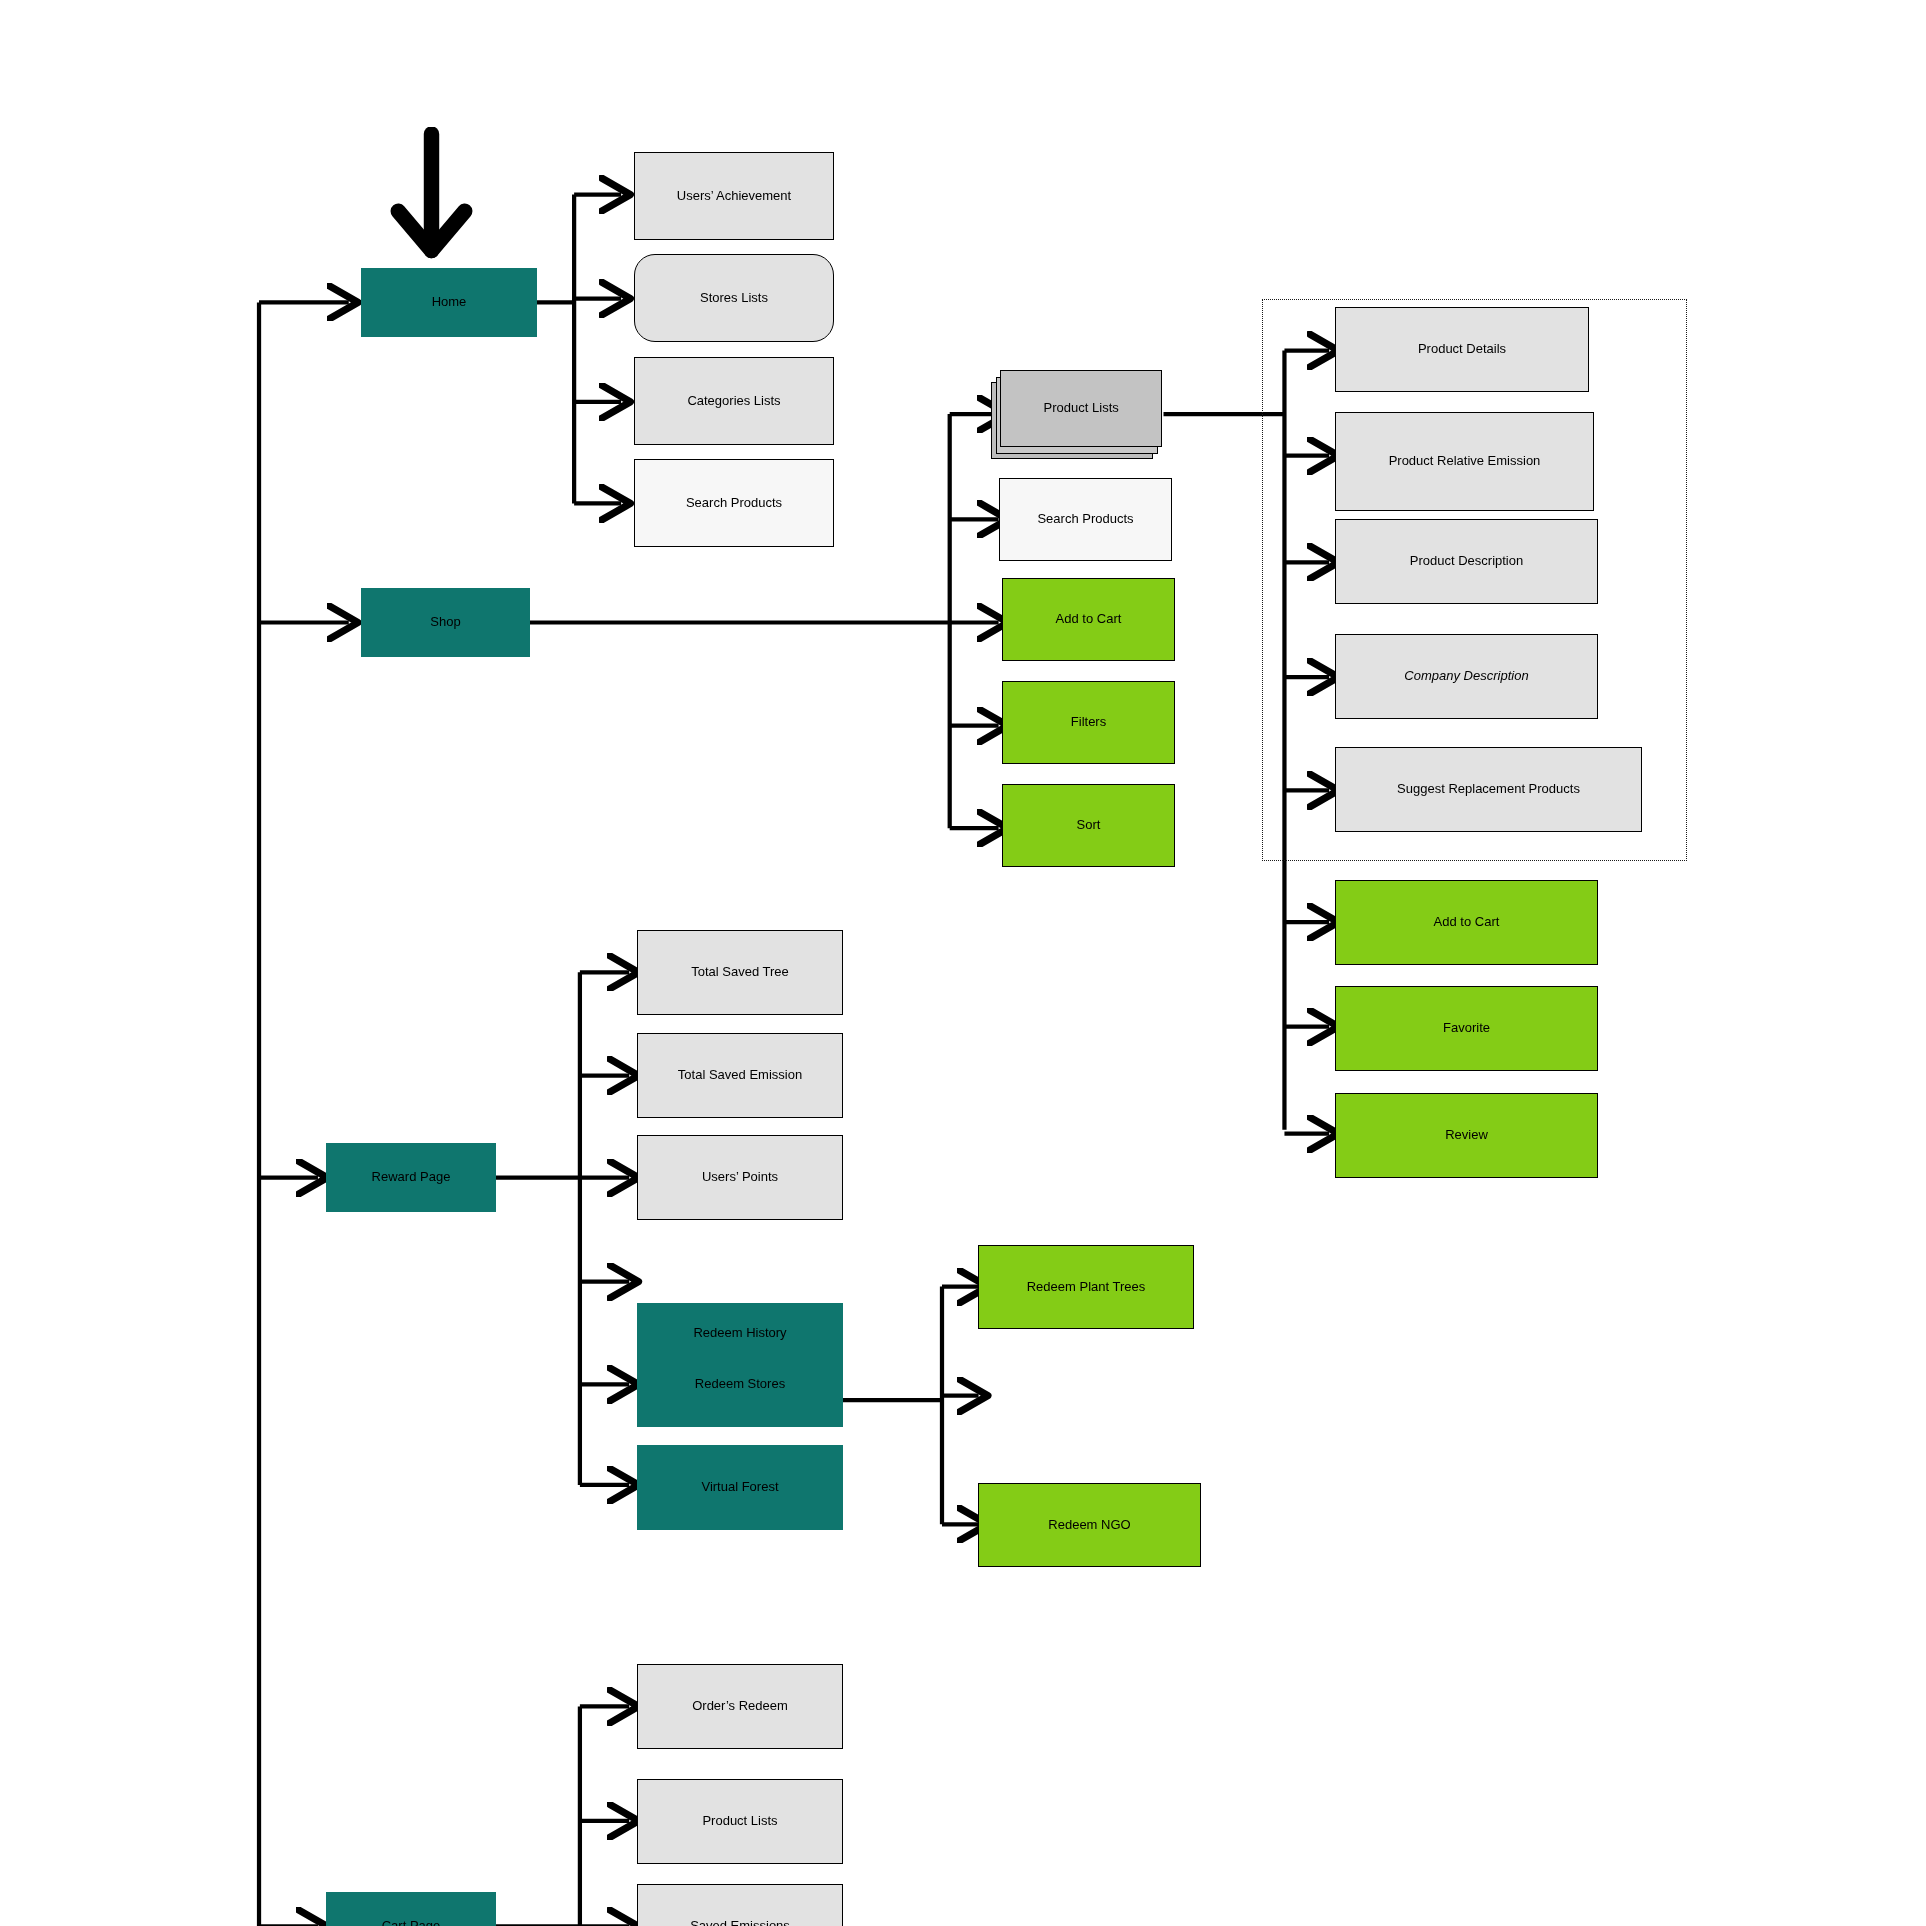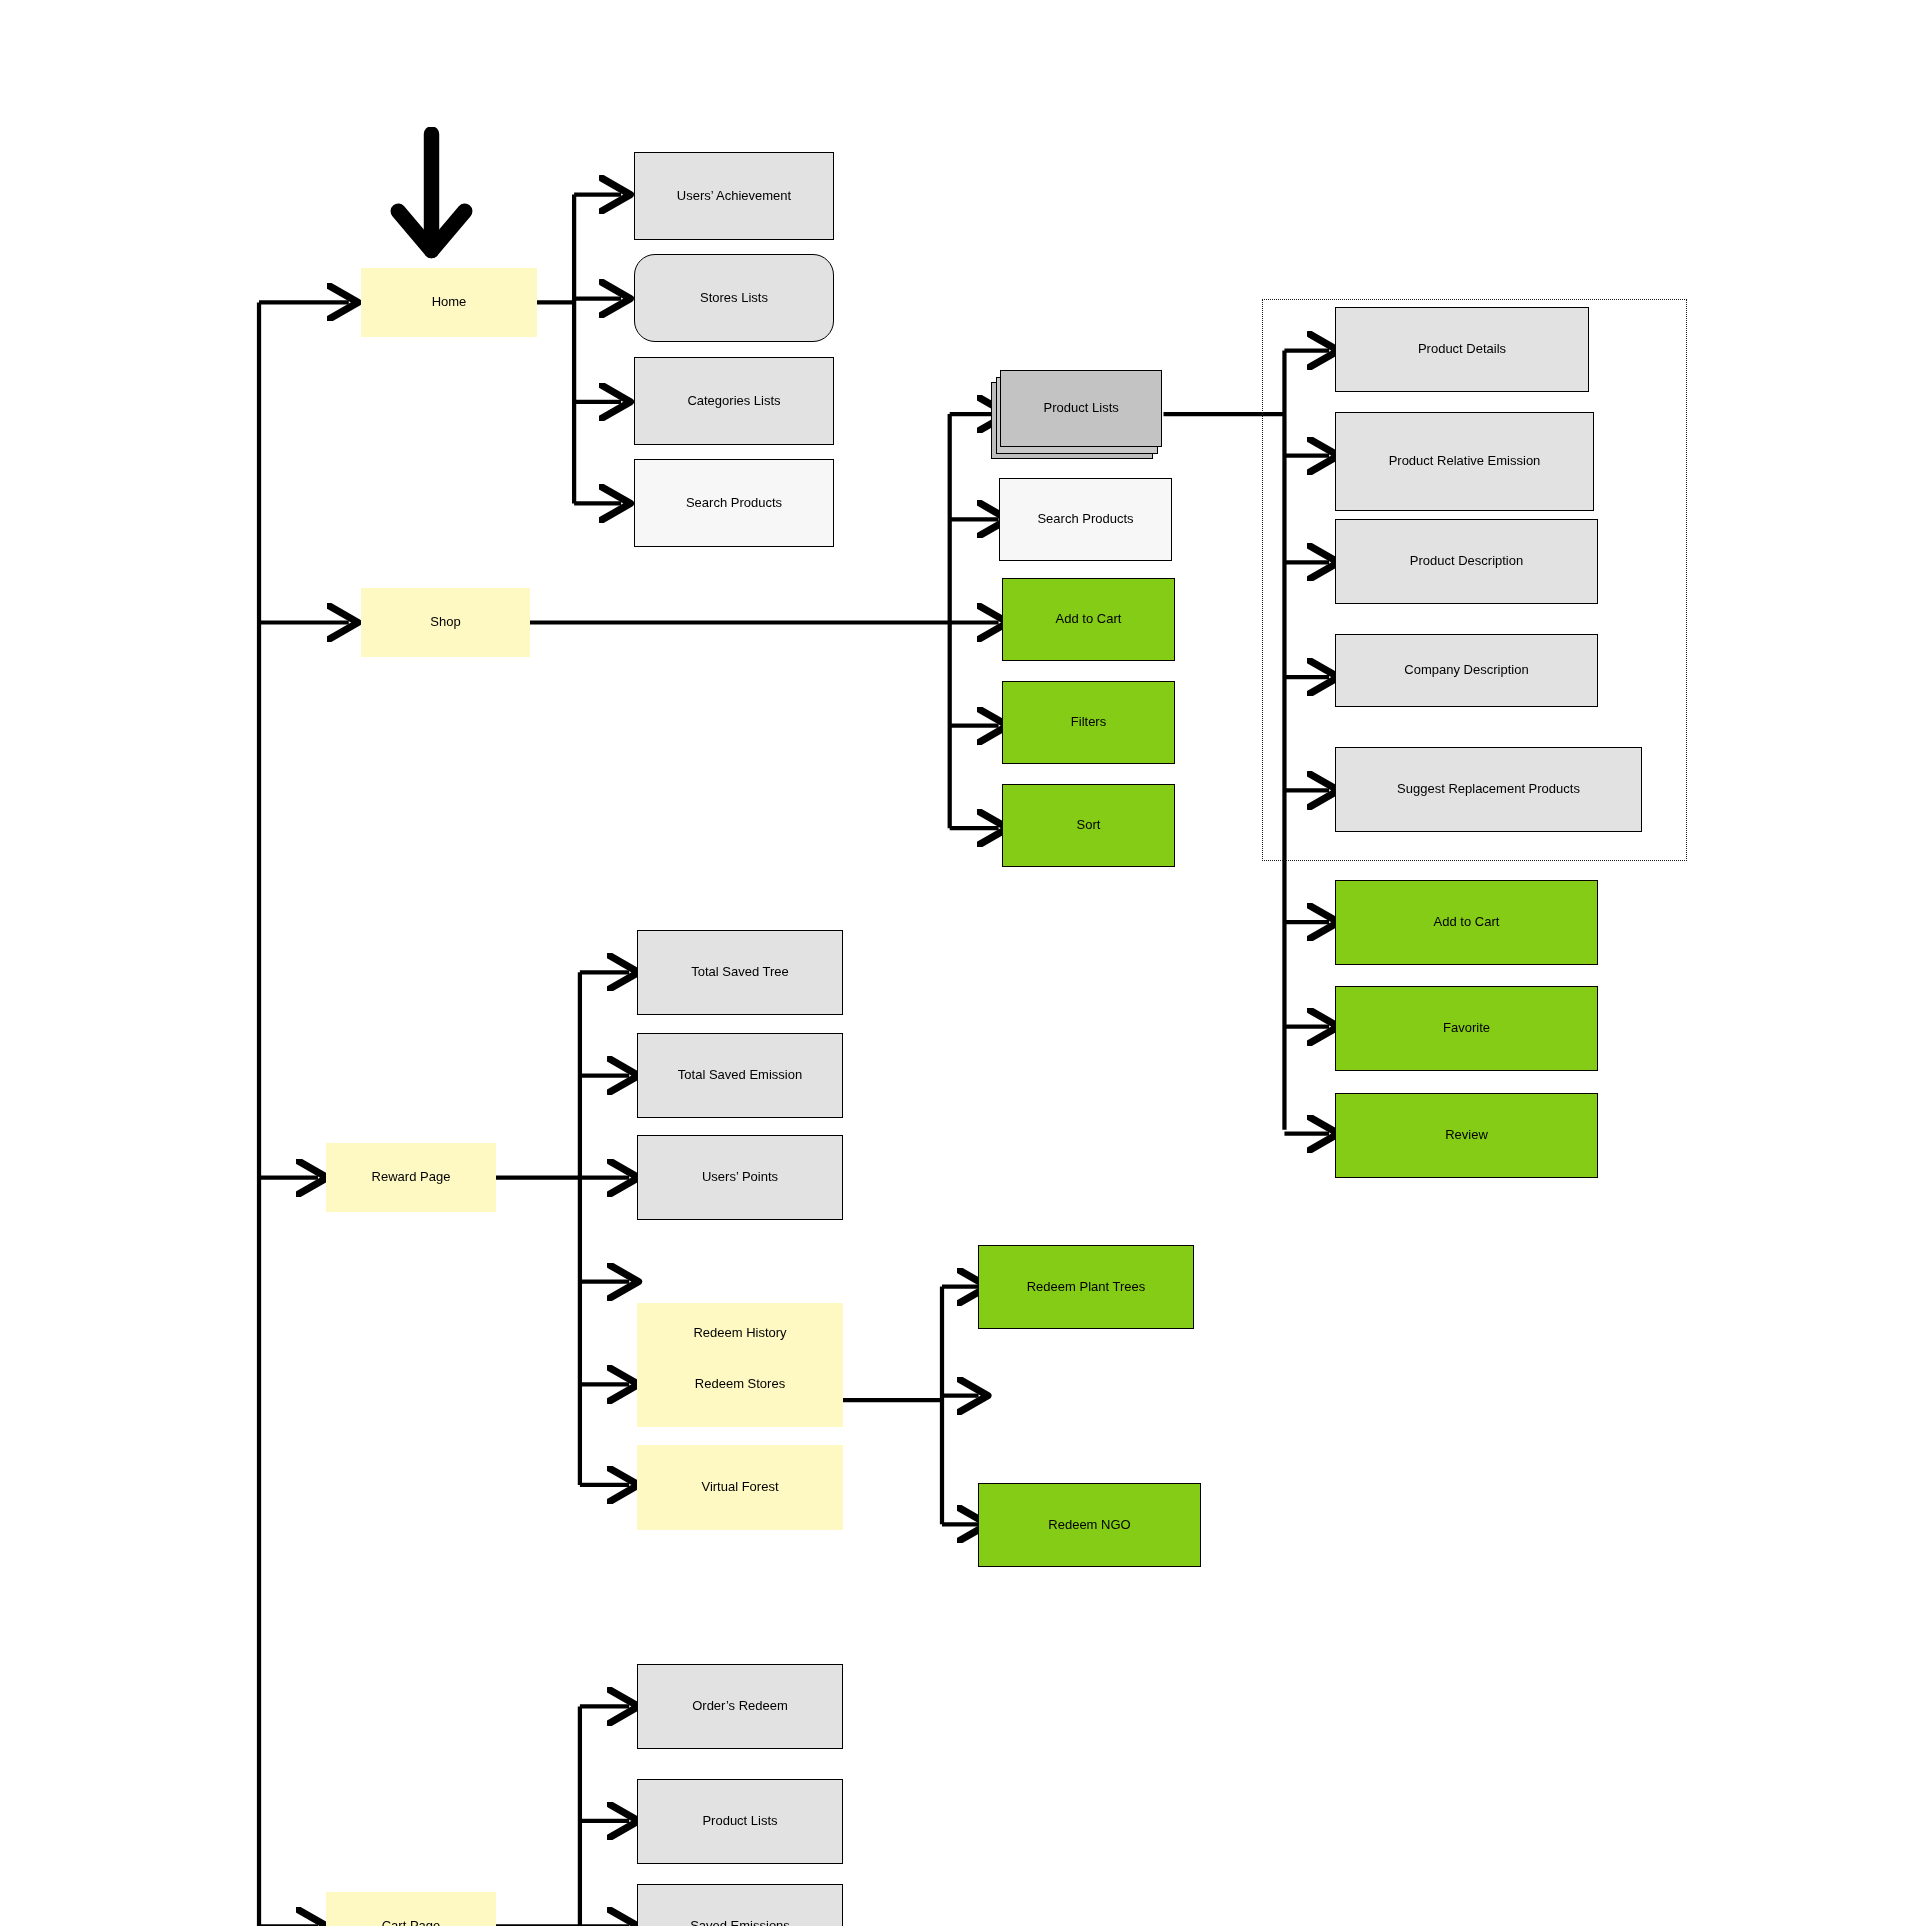--- a/index.html
+++ b/index.html
@@ -4,21 +4,21 @@
 <title>App Sitemap Diagram</title>
 <style>
   html,body{margin:0;padding:0;background:#ffffff;}
   body{font-family:"Liberation Sans","DejaVu Sans",sans-serif;}
   #canvas{position:relative;width:2181px;height:3037px;background:#fff;overflow:hidden;}
   svg#wires{position:absolute;left:0;top:0;width:2181px;height:3037px;}
   .node{position:absolute;box-sizing:border-box;display:flex;align-items:center;justify-content:center;
         text-align:center;line-height:1.12;color:#000;font-weight:400;}
   .node span{display:block;padding:0 3.9px;}
   
-  .page{background:#fef9c3;border:none;font-size:13px;}
+  .page{background:#0f766e;border:none;font-size:13px;}
   
   .chunk{background:#e2e2e2;border:1.5px solid #000;font-size:13px;}
   
   .task{background:#84cc16;border:1.5px solid #000;font-size:13px;}
   
   .chunk-pale{background:#f7f7f7;border:1.5px solid #000;font-size:13px;}
   .stack-shadow{position:absolute;background:#c3c3c3;border:1.5px solid #000;box-sizing:border-box;}
   .dotgroup{position:absolute;border:1.9px dotted #1a1a1a;box-sizing:border-box;background:transparent;}
   .gw-arrow{position:absolute;}
 </style>
@@ -169,21 +169,21 @@
 
   <div class="node chunk" style="left:1335px;top:307px;width:254px;height:85px;">
     <span>Product Details</span>
   </div>
   <div class="node chunk" style="left:1335px;top:412px;width:259px;height:99px;">
     <span>Product Relative Emission</span>
   </div>
   <div class="node chunk" style="left:1335px;top:519px;width:263px;height:85px;">
     <span>Product Description</span>
   </div>
-  <div class="node chunk" style="left:1335px;top:634px;width:263px;height:73px;">
+  <div class="node chunk" style="left:1335px;top:634px;width:263px;height:85px;font-style:italic;">
     <span>Company Description</span>
   </div>
   <div class="node chunk" style="left:1335px;top:747px;width:307px;height:85px;">
     <span>Suggest Replacement Products</span>
   </div>
 
   <div class="node task" style="left:1335px;top:880px;width:263px;height:85px;">
     <span>Add to Cart</span>
   </div>
   <div class="node task" style="left:1335px;top:986px;width:263px;height:85px;">

